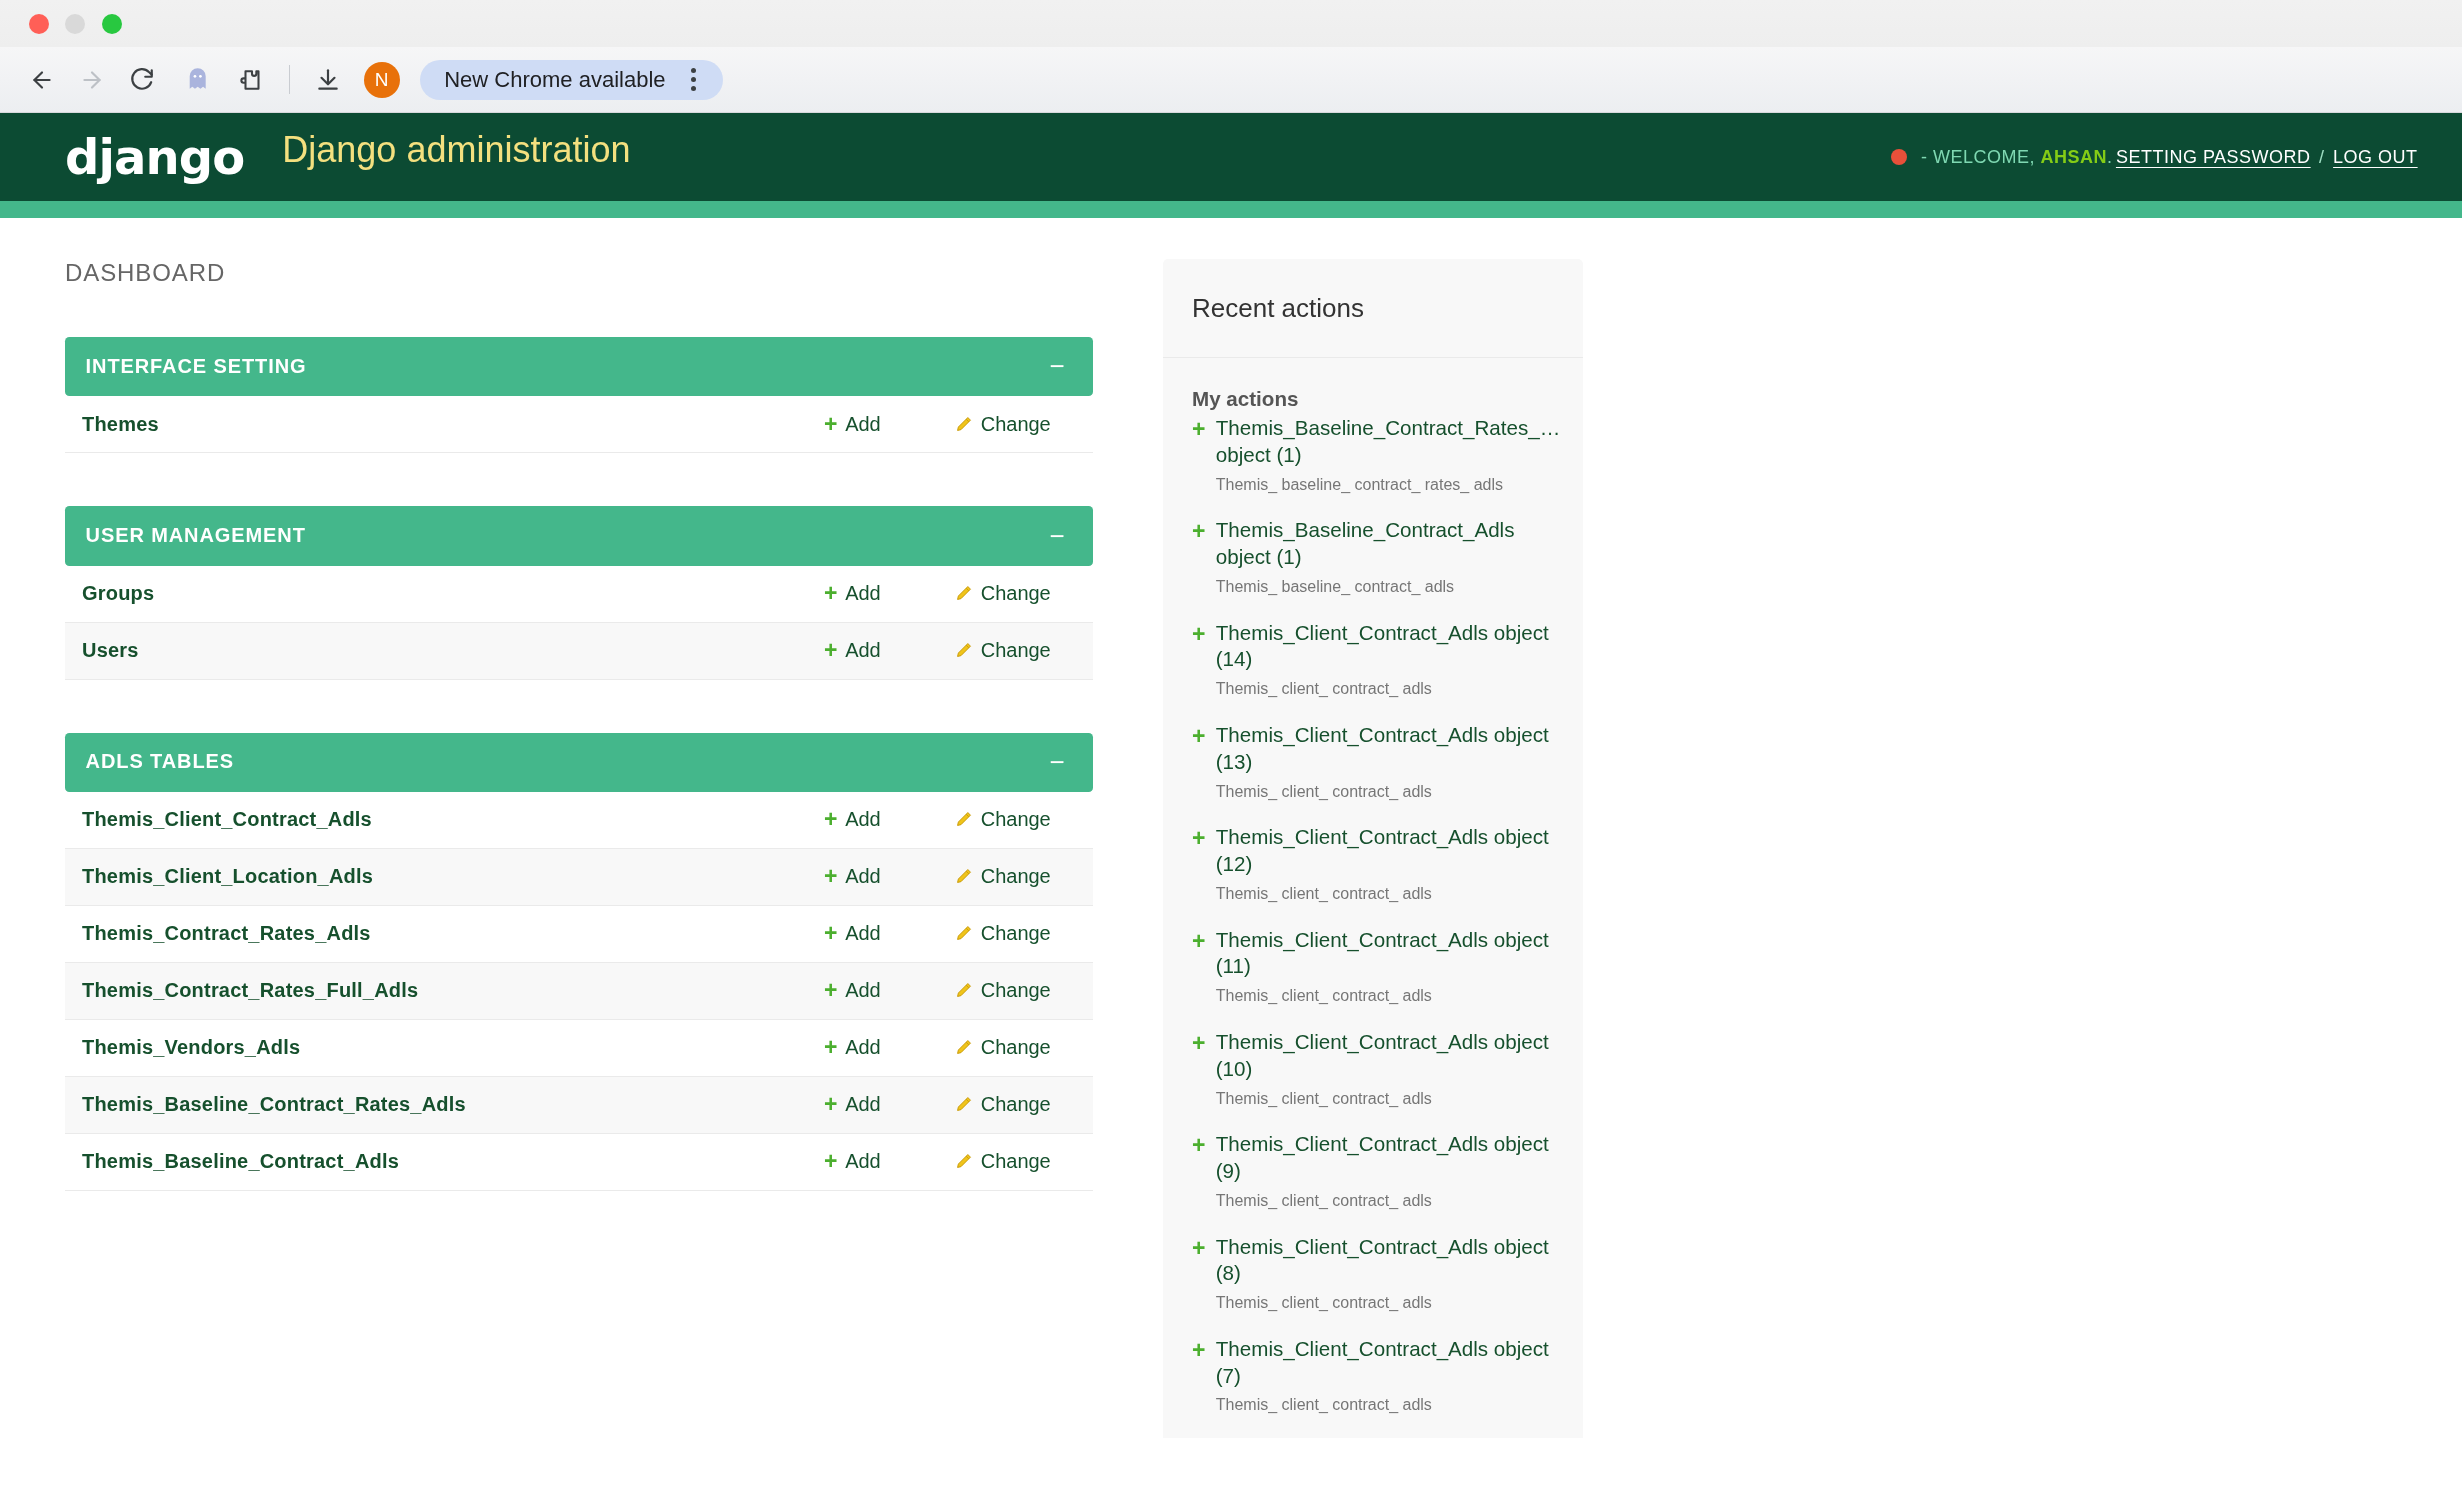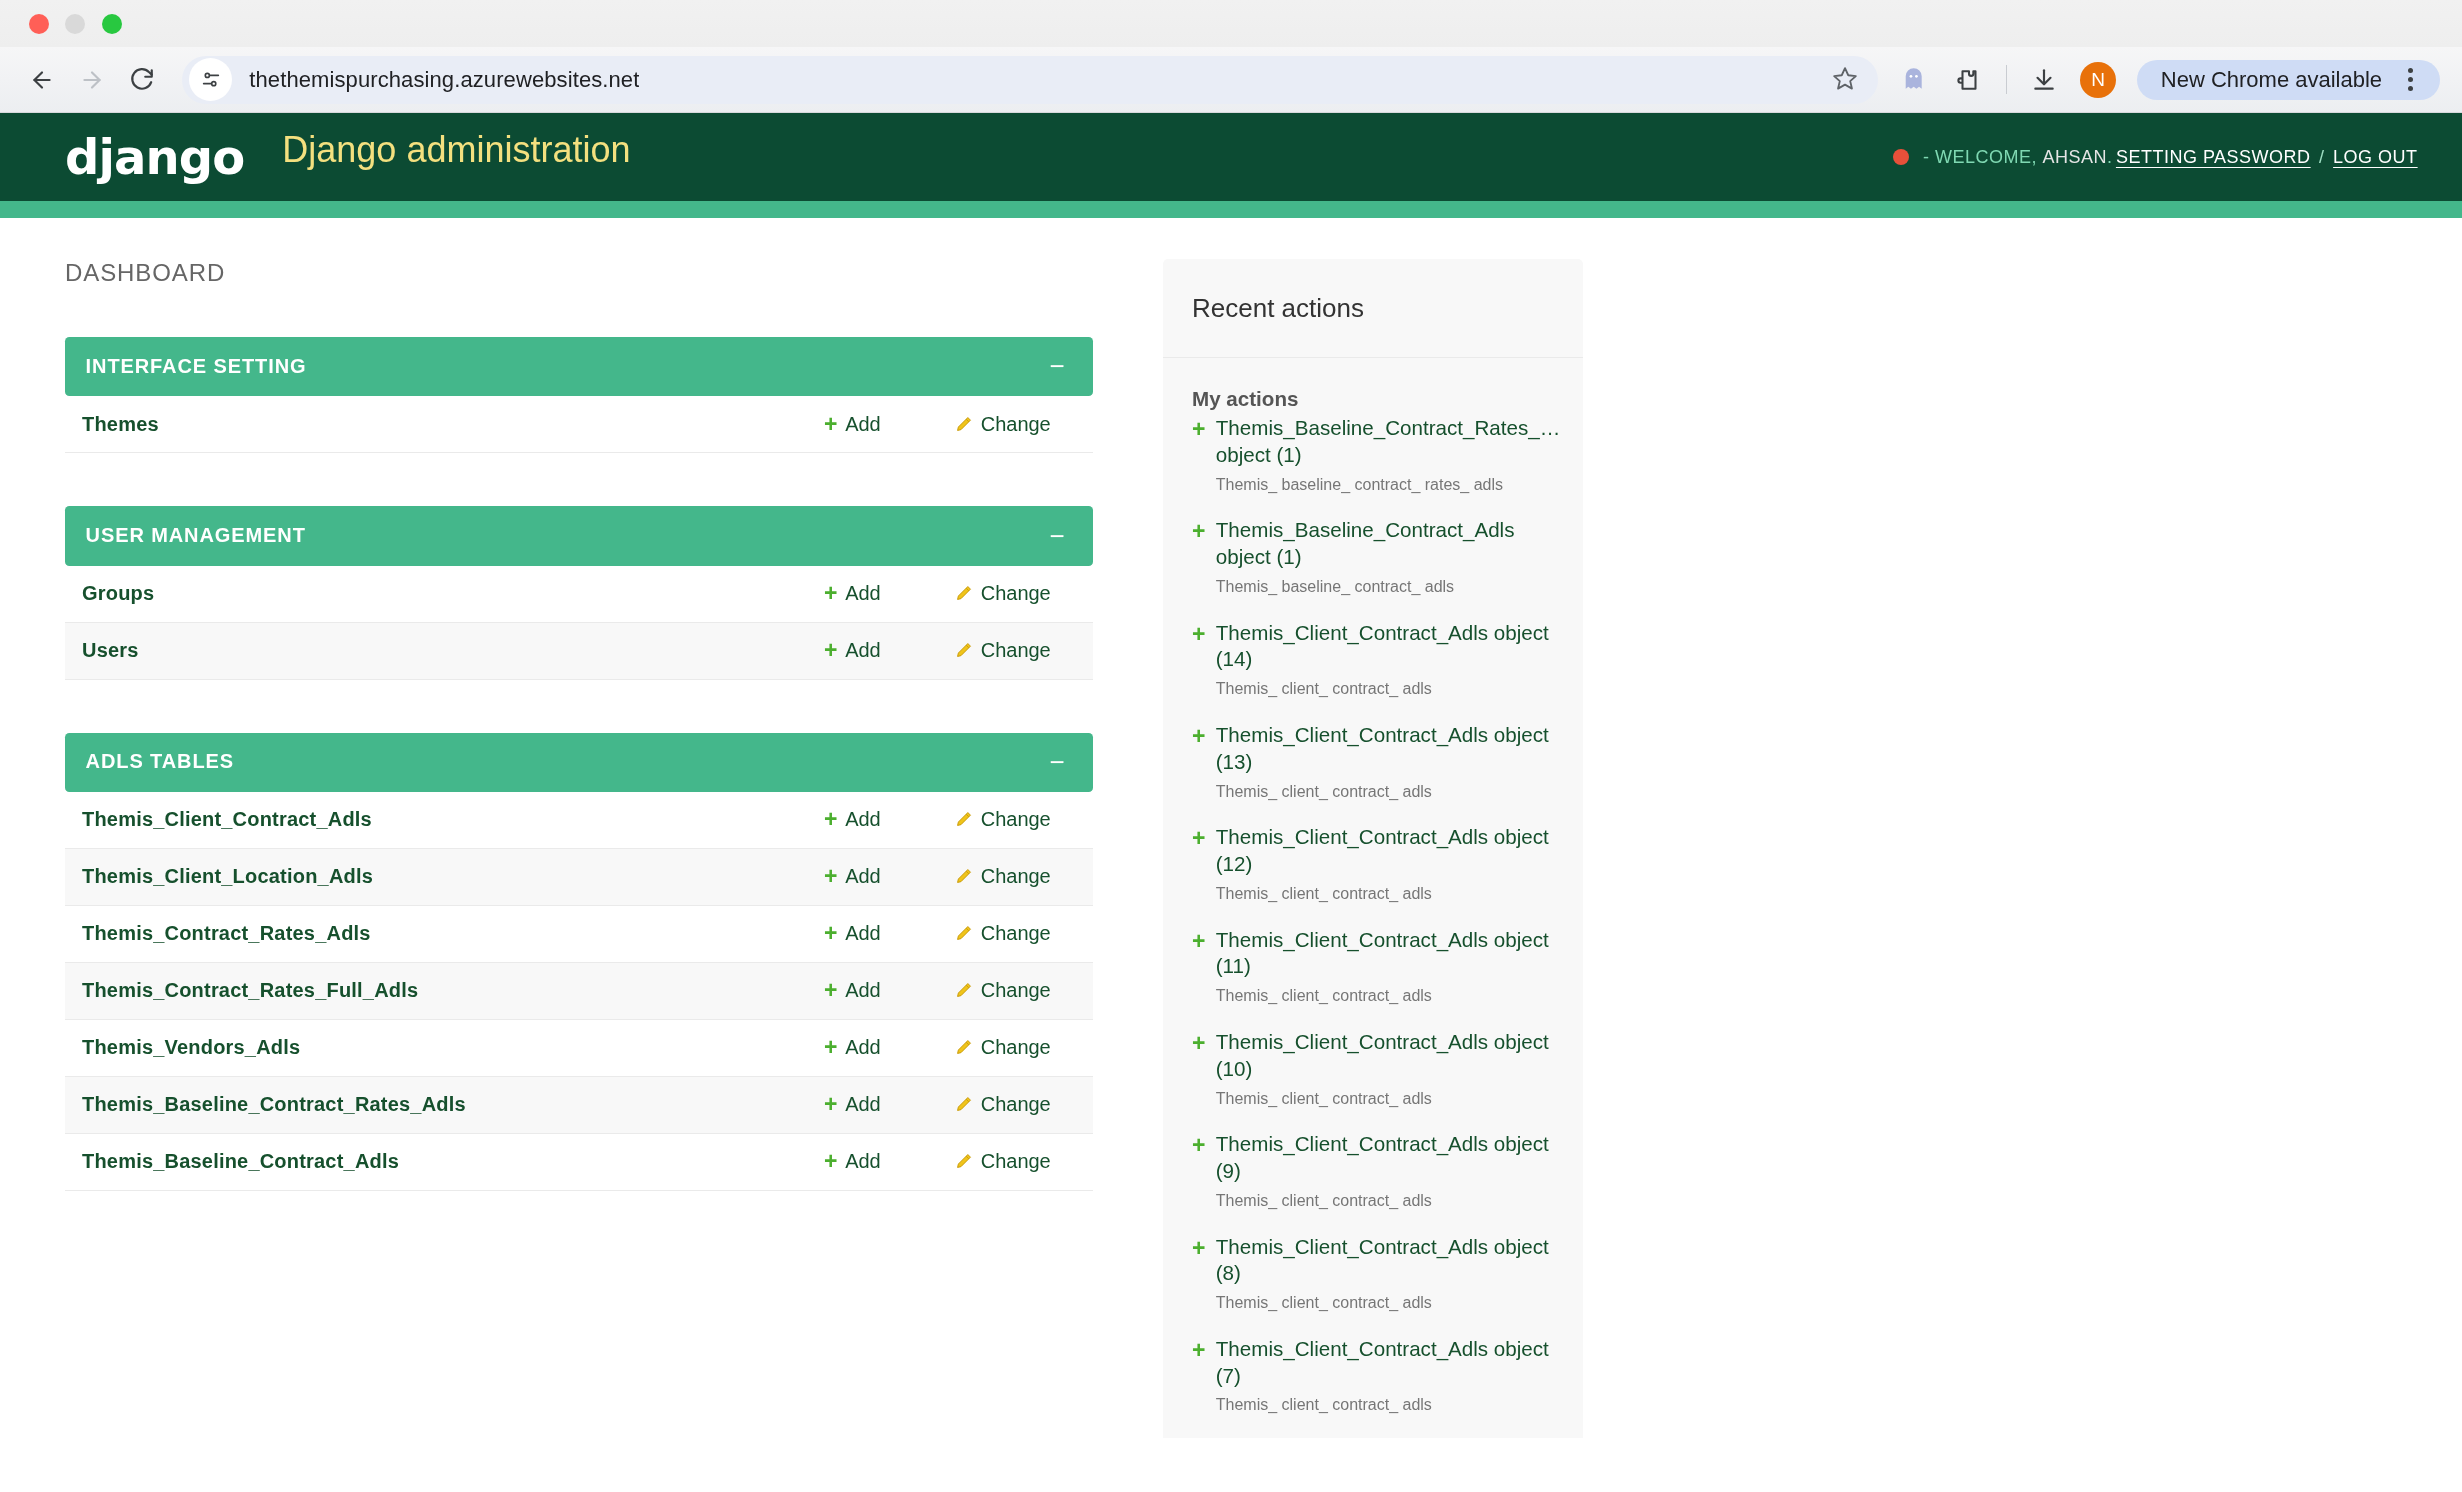--- a/index.html
+++ b/index.html
@@ -99,21 +99,21 @@
 
   .user-tools {
     display: flex; align-items: center; gap: 0;
     font-size: 18px; color: #6cd4a8; letter-spacing: 0.5px;
   }
   .user-dot {
     width: 16.3px; height: 16.3px; border-radius: 50%;
     background: #e8503a; margin-right: 13.7px; flex: 0 0 auto;
   }
   .user-tools .welcome { color: #7fd8b2; }
-  .user-tools strong { color: #e5e5e5; font-weight: 400; }
+  .user-tools strong { color: #84cc16; font-weight: 700; }
   .user-tools a {
     color: #ffffff; text-decoration: underline; text-underline-offset: 4.3px;
     margin: 0 3.4px;
   }
   .user-tools .slash { color: #9fe0c4; margin: 0 5.1px; }
 
   .dj-stripe { height: 17px; background: #44B78B; }
 
   .dj-main { padding: 41px 0 0 65px; display: flex; gap: 0; }
   .content-left { width: 1028px; flex: 0 0 auto; }
@@ -217,36 +217,20 @@
           <polyline points="12 5 19 12 12 19"></polyline>
         </svg>
     </div>
     <div class="nav-btn">
       <svg width="26" height="26" viewBox="0 0 24 24" fill="none" stroke="currentColor" stroke-width="2" stroke-linecap="round" stroke-linejoin="round">
           <polyline points="21 3 21 9 15 9"></polyline>
           <path d="M20.49 14a9 9 0 1 1-2.13-9.36L21 7"></path>
         </svg>
     </div>
 
-    <div class="omnibox">
-      <span class="omni-icon">
-        <svg width="22" height="22" viewBox="0 0 24 24" fill="none" stroke="currentColor" stroke-width="1.8" stroke-linecap="round">
-            <circle cx="8" cy="7" r="2.2"></circle>
-            <line x1="11" y1="7" x2="20" y2="7"></line>
-            <circle cx="15" cy="16" r="2.2"></circle>
-            <line x1="4" y1="16" x2="12" y2="16"></line>
-          </svg>
-      </span>
-      <span class="omni-url">thethemispurchasing.azurewebsites.net</span>
-      <span class="omni-star">
-        <svg width="26" height="26" viewBox="0 0 24 24" fill="none" stroke="currentColor" stroke-width="1.7" stroke-linejoin="round">
-            <polygon points="12 2.5 15 9 22 9.8 16.8 14.4 18.4 21.3 12 17.7 5.6 21.3 7.2 14.4 2 9.8 9 9"></polygon>
-          </svg>
-      </span>
-    </div>
 
     <div class="tb-icons">
       <div class="tb-btn">
         <svg width="27.4" height="27.4" viewBox="0 0 24 24" fill="#aab4dd">
             <path d="M12 2a7 7 0 0 0-7 7v11l2.3-1.8L9.6 20l2.4-1.9L14.4 20l2.3-1.8L19 20V9a7 7 0 0 0-7-7z"></path>
             <circle cx="9.6" cy="9" r="1.2" fill="#fff"></circle>
             <circle cx="14.4" cy="9" r="1.2" fill="#fff"></circle>
           </svg>
       </div>
       <div class="tb-btn">

